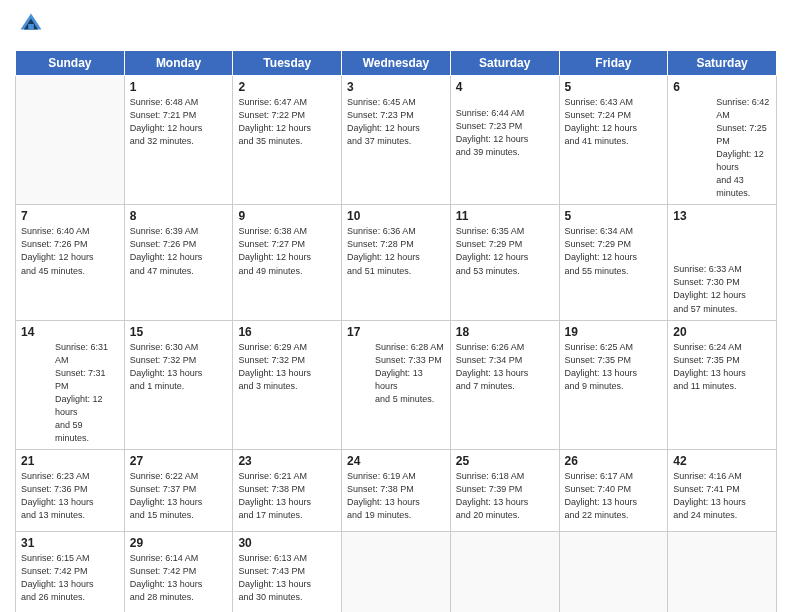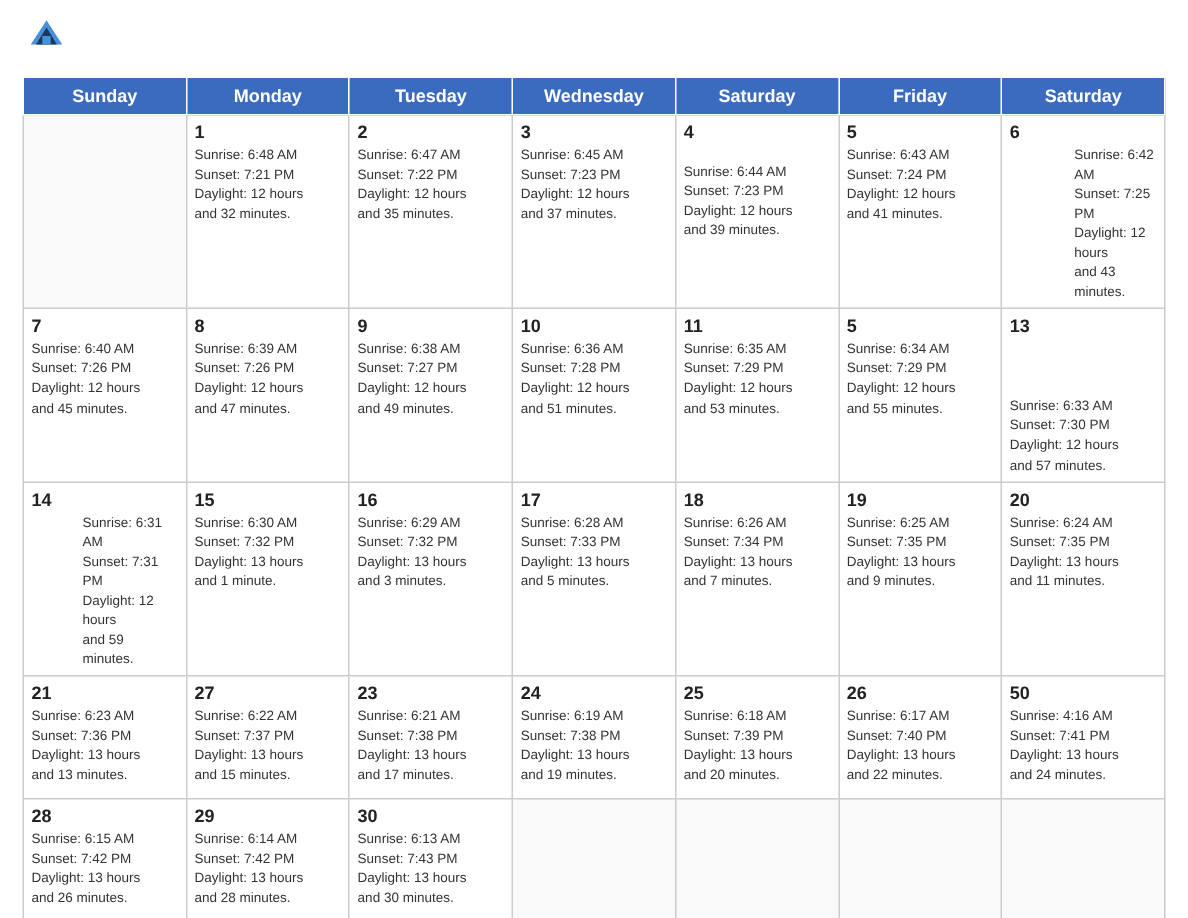--- a/index.html
+++ b/index.html
@@ -239,21 +239,21 @@
           </td>
           <td>
             <div class="day-num">16</div>
             <div class="day-info" style="white-space: pre-line;">Sunrise: 6:29 AM
 Sunset: 7:32 PM
 Daylight: 13 hours
 and 3 minutes.</div>
           </td>
           <td>
             <div class="day-num">17</div>
-            <div class="day-info" style="white-space: pre-line;">Sunrise: 6:28 AM
+            <div class="day-info" style="white-space: pre-line; margin-left: 28px;">Sunrise: 6:28 AM
 Sunset: 7:33 PM
 Daylight: 13 hours
 and 5 minutes.</div>
           </td>
           <td>
             <div class="day-num">18</div>
             <div class="day-info" style="white-space: pre-line;">Sunrise: 6:26 AM
 Sunset: 7:34 PM
 Daylight: 13 hours
 and 7 minutes.</div>
@@ -310,30 +310,30 @@
 and 20 minutes.</div>
           </td>
           <td>
             <div class="day-num">26</div>
             <div class="day-info" style="white-space: pre-line;">Sunrise: 6:17 AM
 Sunset: 7:40 PM
 Daylight: 13 hours
 and 22 minutes.</div>
           </td>
           <td>
-            <div class="day-num">50</div>
+            <div class="day-num">42</div>
             <div class="day-info" style="white-space: pre-line;">Sunrise: 4:16 AM
 Sunset: 7:41 PM
 Daylight: 13 hours
 and 24 minutes.</div>
           </td>
         </tr>
         <tr>
           <td>
-            <div class="day-num">28</div>
+            <div class="day-num">31</div>
             <div class="day-info" style="white-space: pre-line;">Sunrise: 6:15 AM
 Sunset: 7:42 PM
 Daylight: 13 hours
 and 26 minutes.</div>
           </td>
           <td>
             <div class="day-num">29</div>
             <div class="day-info" style="white-space: pre-line;">Sunrise: 6:14 AM
 Sunset: 7:42 PM
 Daylight: 13 hours

